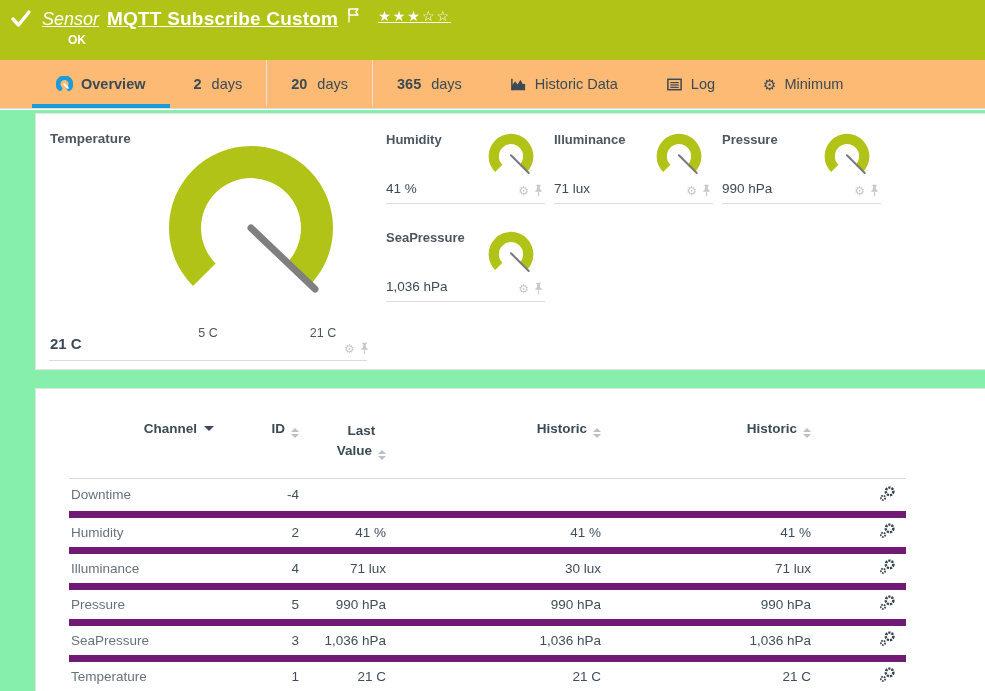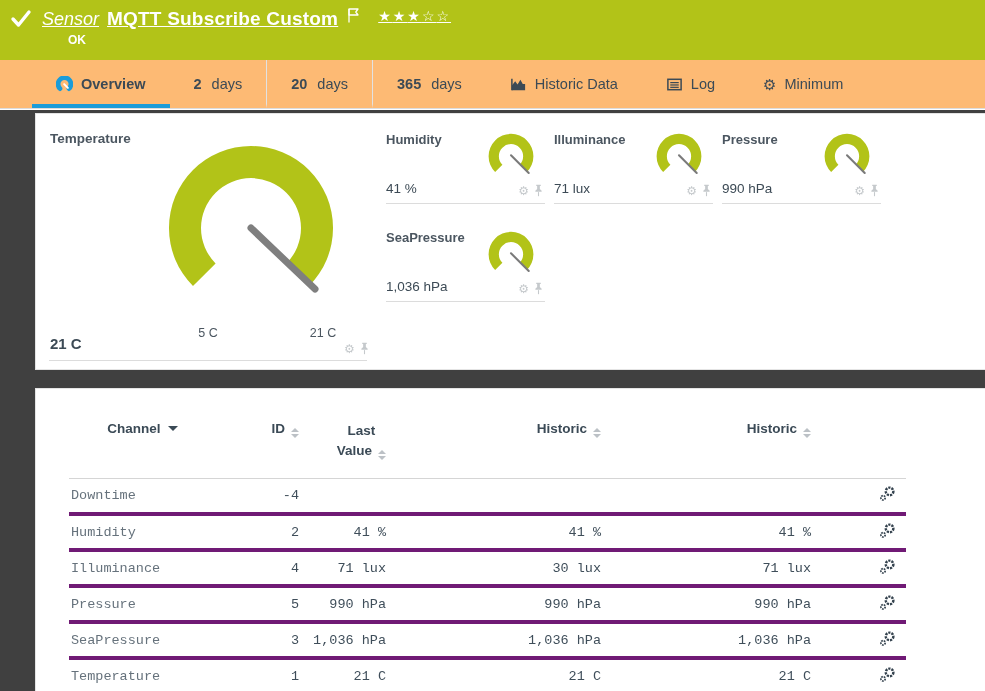--- a/index.html
+++ b/index.html
@@ -36,21 +36,21 @@
     padding: 4px 24px 0 24px; font-size: 14.5px; color: #3c4a55;
     border-bottom: 4px solid transparent; cursor: pointer; white-space: nowrap;
   }
   .tab.active { border-bottom-color: #1a9cd9; font-weight: bold; }
   .tab.sep { border-left: 1px solid #e2e2e2; }
   .tab .num { font-weight: bold; margin-right: 2px; }
   .tab-icon { width: 17px; height: 17px; flex: 0 0 auto; }
   .gear-glyph { font-size: 15px; color: #3c4a55; line-height: 1; }
 
   
-  .content { position: absolute; top: 110px; left: 0; right: 0; bottom: 0; background: #404040; }
+  .content { position: absolute; top: 110px; left: 0; right: 0; bottom: 0; background: #86efac; }
   .panel { position: absolute; background: #fff; border: 1px solid #e4e4e4; }
   .panel-gauges { left: 35px; top: 3px; width: 965px; height: 257px; }
   .panel-table  { left: 35px; top: 278px; width: 965px; height: 310px; }
 
   
   .gauge-name { position: absolute; font-size: 13.5px; font-weight: bold; color: #4b5660; }
   .primary-name { left: 14px; top: 17px; }
   .primary-gauge-svg { position: absolute; left: 113px; top: 16px; }
   .scale-label { position: absolute; font-size: 12.5px; color: #4b5660; transform: translateX(-50%); }
   .scale-min { left: 172px; top: 212px; }
@@ -68,22 +68,22 @@
   .mini-name { position: absolute; left: 0; top: 10px; font-size: 13px; font-weight: bold; color: #4b5660; }
   .mini-svg { position: absolute; right: 6px; top: 9px; }
   .mini-value { position: absolute; left: 0; bottom: 7px; font-size: 13.5px; color: #3c4a55; }
   .mini-icons { right: 2px; bottom: 6px; }
 
   
   table.channels { border-collapse: collapse; margin: 26px 0 0 33px; width: 837px; table-layout: fixed; font-size: 13.5px; }
   col.c-channel { width: 147px; } col.c-id { width: 85px; } col.c-last { width: 87px; }
   col.c-min { width: 215px; } col.c-max { width: 210px; } col.c-act { width: 93px; }
   th { font-weight: bold; color: #3b4a56; border-bottom: 1px solid #d5d5d5; padding: 6px 2px 16px 2px; vertical-align: top; }
-  th.left { text-align: center; } th.right { text-align: right; margin-top: 46px; }
-  td { border-bottom: 4px solid #701a75; height: 36px; padding: 0 2px; font-family: Liberation Mono, monospace; }
+  th.left { text-align: right; } th.right { text-align: right; margin-top: 46px; }
+  td { border-bottom: 7px solid #701a75; height: 36px; padding: 0 2px; }
   td.name { text-align: left; color: #66727c; }
   td.num { text-align: right; color: #3f4e5a; }
   td.act { text-align: right; padding-right: 10px; }
   .sort { display: inline-flex; flex-direction: column; gap: 2px; margin-left: 6px; vertical-align: 1px; }
   .sort i { width: 0; height: 0; border-left: 4px solid transparent; border-right: 4px solid transparent; display: block; }
   .sort .up { border-bottom: 4px solid #bcc1c6; }
   .sort .down { border-top: 4px solid #bcc1c6; }
   .caret-down { display: inline-block; width: 0; height: 0; border-left: 5px solid transparent; border-right: 5px solid transparent; border-top: 5px solid #3b4a56; margin-left: 7px; vertical-align: 2px; }
   .lv-wrap { display: inline-block; text-align: center; line-height: 1.5; }
   .row-gear-svg { width: 17px; height: 17px; cursor: pointer; }

